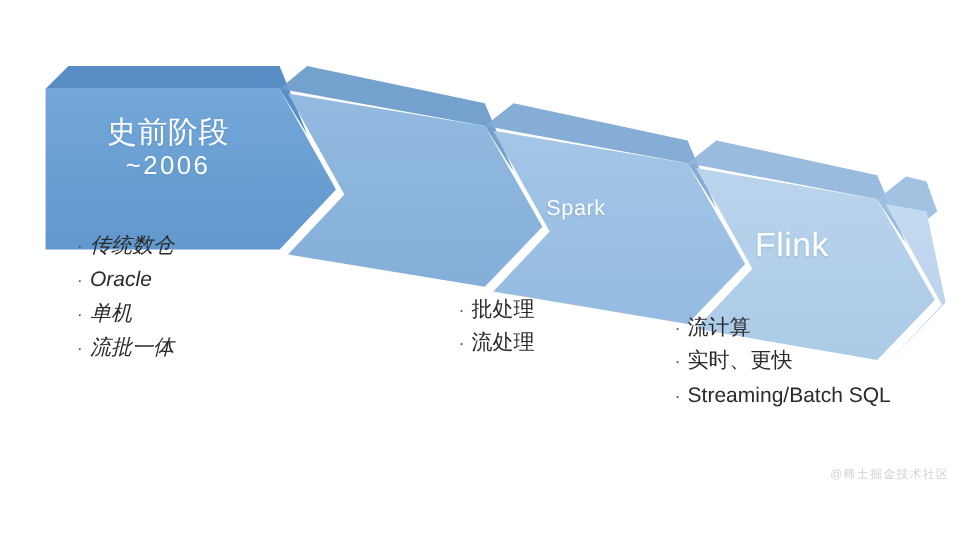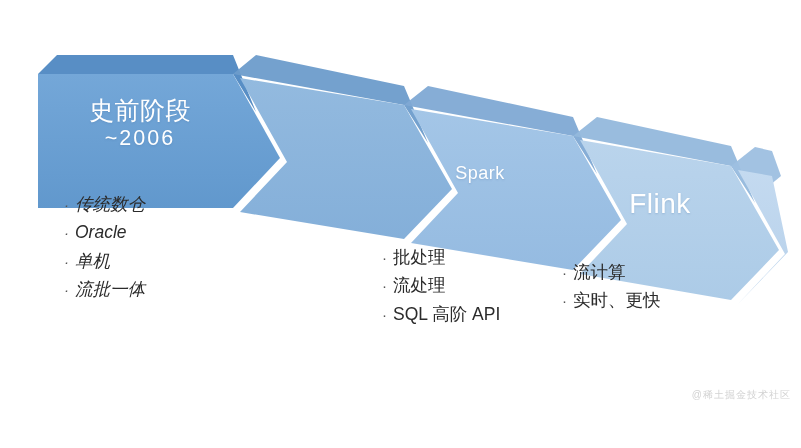--- a/index.html
+++ b/index.html
@@ -137,23 +137,23 @@
     <span class="bullet-line"><span class="bullet-dot">·</span><span>传统数仓</span></span>
     <span class="bullet-line"><span class="bullet-dot">·</span><span>Oracle</span></span>
     <span class="bullet-line"><span class="bullet-dot">·</span><span>单机</span></span>
     <span class="bullet-line"><span class="bullet-dot">·</span><span>流批一体</span></span>
   </div>
 
 
   <div class="bullet-group" style="left:382px; top:243px;">
     <span class="bullet-line"><span class="bullet-dot">·</span><span>批处理</span></span>
     <span class="bullet-line"><span class="bullet-dot">·</span><span>流处理</span></span>
-    <span class="bullet-line"><span class="bullet-dot">·</span><span>SQL 高阶 API</span></span>
   </div>
 
   <div class="bullet-group" style="left:562px; top:258px;">
     <span class="bullet-line"><span class="bullet-dot">·</span><span>流计算</span></span>
     <span class="bullet-line"><span class="bullet-dot">·</span><span>实时、更快</span></span>
+    <span class="bullet-line"><span class="bullet-dot">·</span><span>Streaming/Batch SQL</span></span>
   </div>
 
   <div class="watermark">@稀土掘金技术社区</div>
 
 </div>
 
 </body></html>

